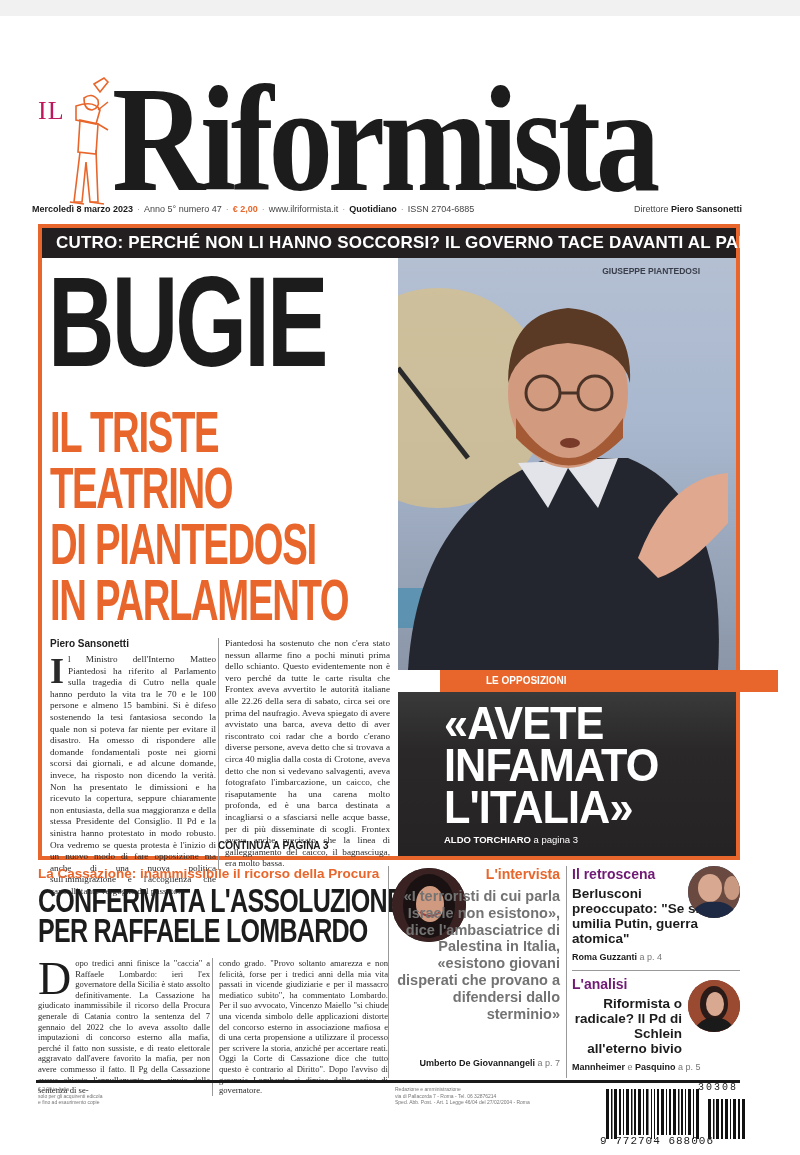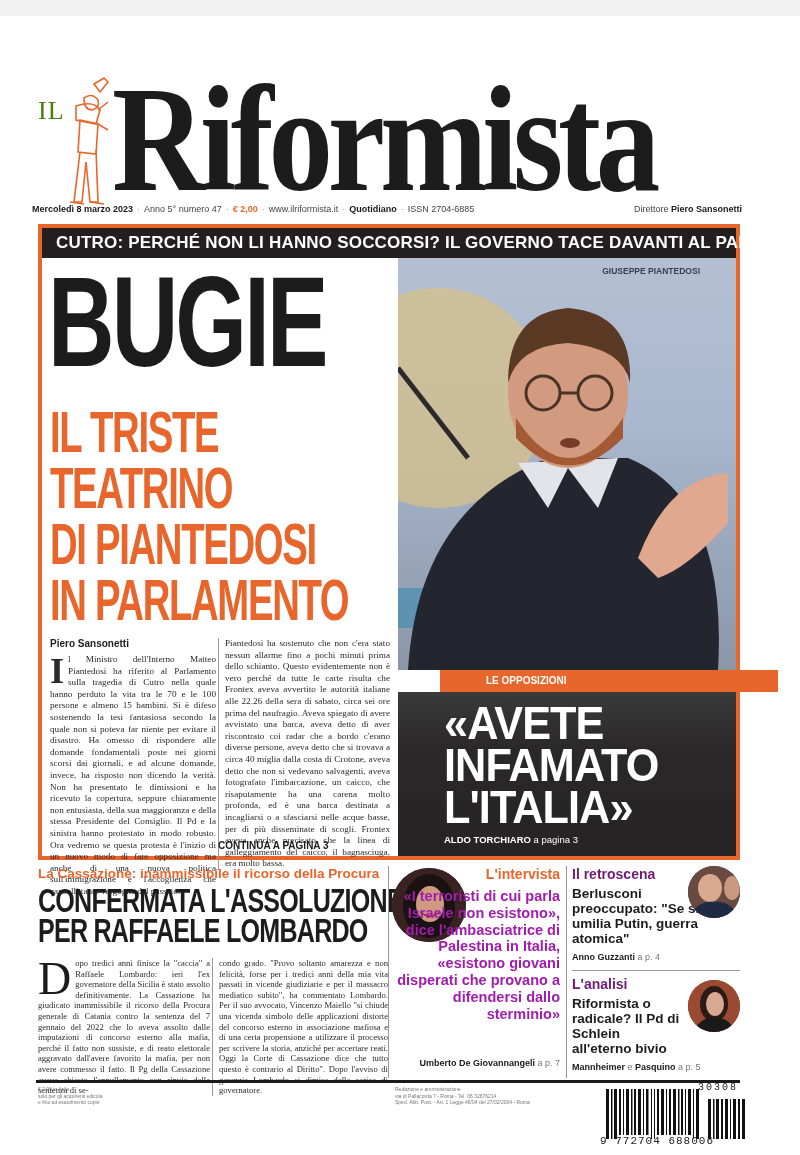--- a/index.html
+++ b/index.html
@@ -3,21 +3,21 @@
 <meta charset="utf-8">
 <style>
   * { box-sizing: border-box; margin: 0; padding: 0; }
   html, body { width: 800px; height: 1155px; background: #ffffff; overflow: hidden; }
   body { position: relative; font-family: "Liberation Sans", sans-serif; color: #1a1a1a; }
 
   .topbar { position: absolute; left: 0; top: 0; width: 800px; height: 16px; background: #f1f1f1; }
 
   
   .masthead { position: absolute; left: 0; top: 16px; width: 800px; height: 200px; }
-  .mast-il { position: absolute; left: 38px; top: 80px; font-family: "Liberation Serif", serif; font-size: 26px; color: #4d7c0f; letter-spacing: 1px; }
+  .mast-il { position: absolute; left: 38px; top: 80px; font-family: "Liberation Serif", serif; font-size: 26px; color: #be185d; letter-spacing: 1px; }
   .mast-logo-figure { position: absolute; left: 54px; top: 60px; width: 70px; height: 140px; }
   .mast-title { position: absolute; left: 112px; top: 48px; font-family: "Liberation Serif", serif; font-weight: bold; font-size: 150px; line-height: 150px; color: #1c1c1c; letter-spacing: -6px; transform: scaleX(0.86); transform-origin: left top; }
   .mast-info { position: absolute; left: 32px; top: 188px; font-size: 9px; color: #444; white-space: nowrap; }
   .mast-info b { color: #1a1a1a; }
   .mast-info .price { color: #e8662b; font-weight: bold; }
   .mast-info .sep { color: #999; margin: 0 4px; }
   .mast-director { position: absolute; right: 58px; top: 188px; font-size: 9px; color: #444; }
   .mast-director b { color: #1a1a1a; }
 
   
@@ -52,34 +52,34 @@
   .lcol1 { left: 38px; width: 172px; }
   .lcol2 { left: 212px; width: 176px; border-left: 1px solid #999; padding-left: 6px; }
   .dropcap-D { float: left; font-family: "Liberation Serif", serif; font-size: 46px; line-height: 40px; margin-right: 4px; margin-top: 1px; color: #1c1c1c; }
 
   .vsep { position: absolute; width: 1px; background: #999; }
   .bottom-rule { position: absolute; left: 36px; top: 1080px; width: 704px; height: 3px; background: #1a1a1a; }
 
   .interv { position: absolute; left: 392px; top: 866px; width: 170px; height: 212px; }
   .interv-avatar { position: absolute; left: 0; top: 2px; width: 74px; height: 74px; border-radius: 50%; overflow: hidden; background: #2b2020; }
   .interv-label { position: absolute; right: 2px; top: 0; font-weight: bold; font-size: 14px; color: #e8662b; }
-  .interv-quote { position: absolute; right: 2px; top: 22px; width: 170px; text-align: right; font-weight: bold; font-size: 14.5px; line-height: 16.8px; color: #a21caf; }
+  .interv-quote { position: absolute; right: 2px; top: 22px; width: 170px; text-align: right; font-weight: bold; font-size: 14.5px; line-height: 16.8px; color: #737373; }
   .interv-author { position: absolute; right: 2px; top: 192px; font-size: 9px; color: #777; white-space: nowrap; }
   .interv-author b { color: #1a1a1a; margin-top: 12px; }
 
   .retro { position: absolute; left: 572px; top: 866px; width: 168px; }
   .section-label { font-weight: bold; font-size: 14px; color: #701a75; }
   .retro-title { font-weight: bold; font-size: 13.5px; line-height: 15px; color: #1c1c1c; margin-top: 4px; width: 130px; }
   .retro-author { font-size: 9px; color: #777; margin-top: 6px; }
   .retro-author b { color: #1a1a1a; }
   .retro-avatar { position: absolute; right: 0; top: 0; width: 52px; height: 52px; border-radius: 50%; overflow: hidden; background: #3b4a6a; }
   .hrule { position: absolute; left: 572px; top: 970px; width: 168px; height: 1px; background: #999; }
 
   .analisi { position: absolute; left: 572px; top: 976px; width: 168px; }
-  .analisi-title { font-weight: bold; font-size: 13.5px; line-height: 15px; color: #1c1c1c; margin-top: 4px; width: 110px; }
+  .analisi-title { font-weight: bold; font-size: 13.5px; line-height: 15px; color: #1c1c1c; margin-top: 4px; width: 110px; text-align: right; }
   .analisi-avatar { position: absolute; right: 0; top: 4px; width: 52px; height: 52px; border-radius: 50%; overflow: hidden; background: #7a3a2a; }
 
   .footer-left { position: absolute; left: 38px; top: 1086px; font-size: 5px; line-height: 6.5px; color: #777; width: 120px; }
   .footer-mid { position: absolute; left: 395px; top: 1086px; font-size: 5px; line-height: 6.5px; color: #777; width: 140px; }
   .barcode { position: absolute; left: 604px; top: 1085px; width: 150px; height: 62px; }
   .barcode-num { position: absolute; left: 600px; top: 1135px; font-family: "Liberation Mono", monospace; font-size: 11px; color: #222; letter-spacing: 1px; }
   .barcode-issue { position: absolute; left: 698px; top: 1082px; font-family: "Liberation Mono", monospace; font-size: 10px; color: #222; letter-spacing: 2px; }
 </style>
 </head>
 <body>
@@ -186,21 +186,21 @@
     <span>a p. 7</span>
   </div>
 </div>
 
 <div class="vsep" style="left:566px; top:866px; height:212px;"></div>
 
 <div class="retro">
   <div class="section-label">Il retroscena</div>
   <div class="retro-title">Berlusconi preoccupato: "Se si umilia Putin, guerra atomica"</div>
   <div class="retro-author">
-    <b>Anno Guzzanti</b>
+    <b>Roma Guzzanti</b>
     <span>a p. 4</span>
   </div>
   <div class="retro-avatar">
     <svg width="52" height="52" viewBox="0 0 52 52">
       <rect width="52" height="52" fill="#6a4a40"></rect>
       <ellipse cx="22" cy="22" rx="12" ry="14" fill="#d8a890"></ellipse>
       <path d="M0 52 Q10 34 26 36 Q42 34 52 52 Z" fill="#1e2a44"></path>
       <ellipse cx="44" cy="22" rx="8" ry="12" fill="#c89880"></ellipse>
     </svg>
   </div>

